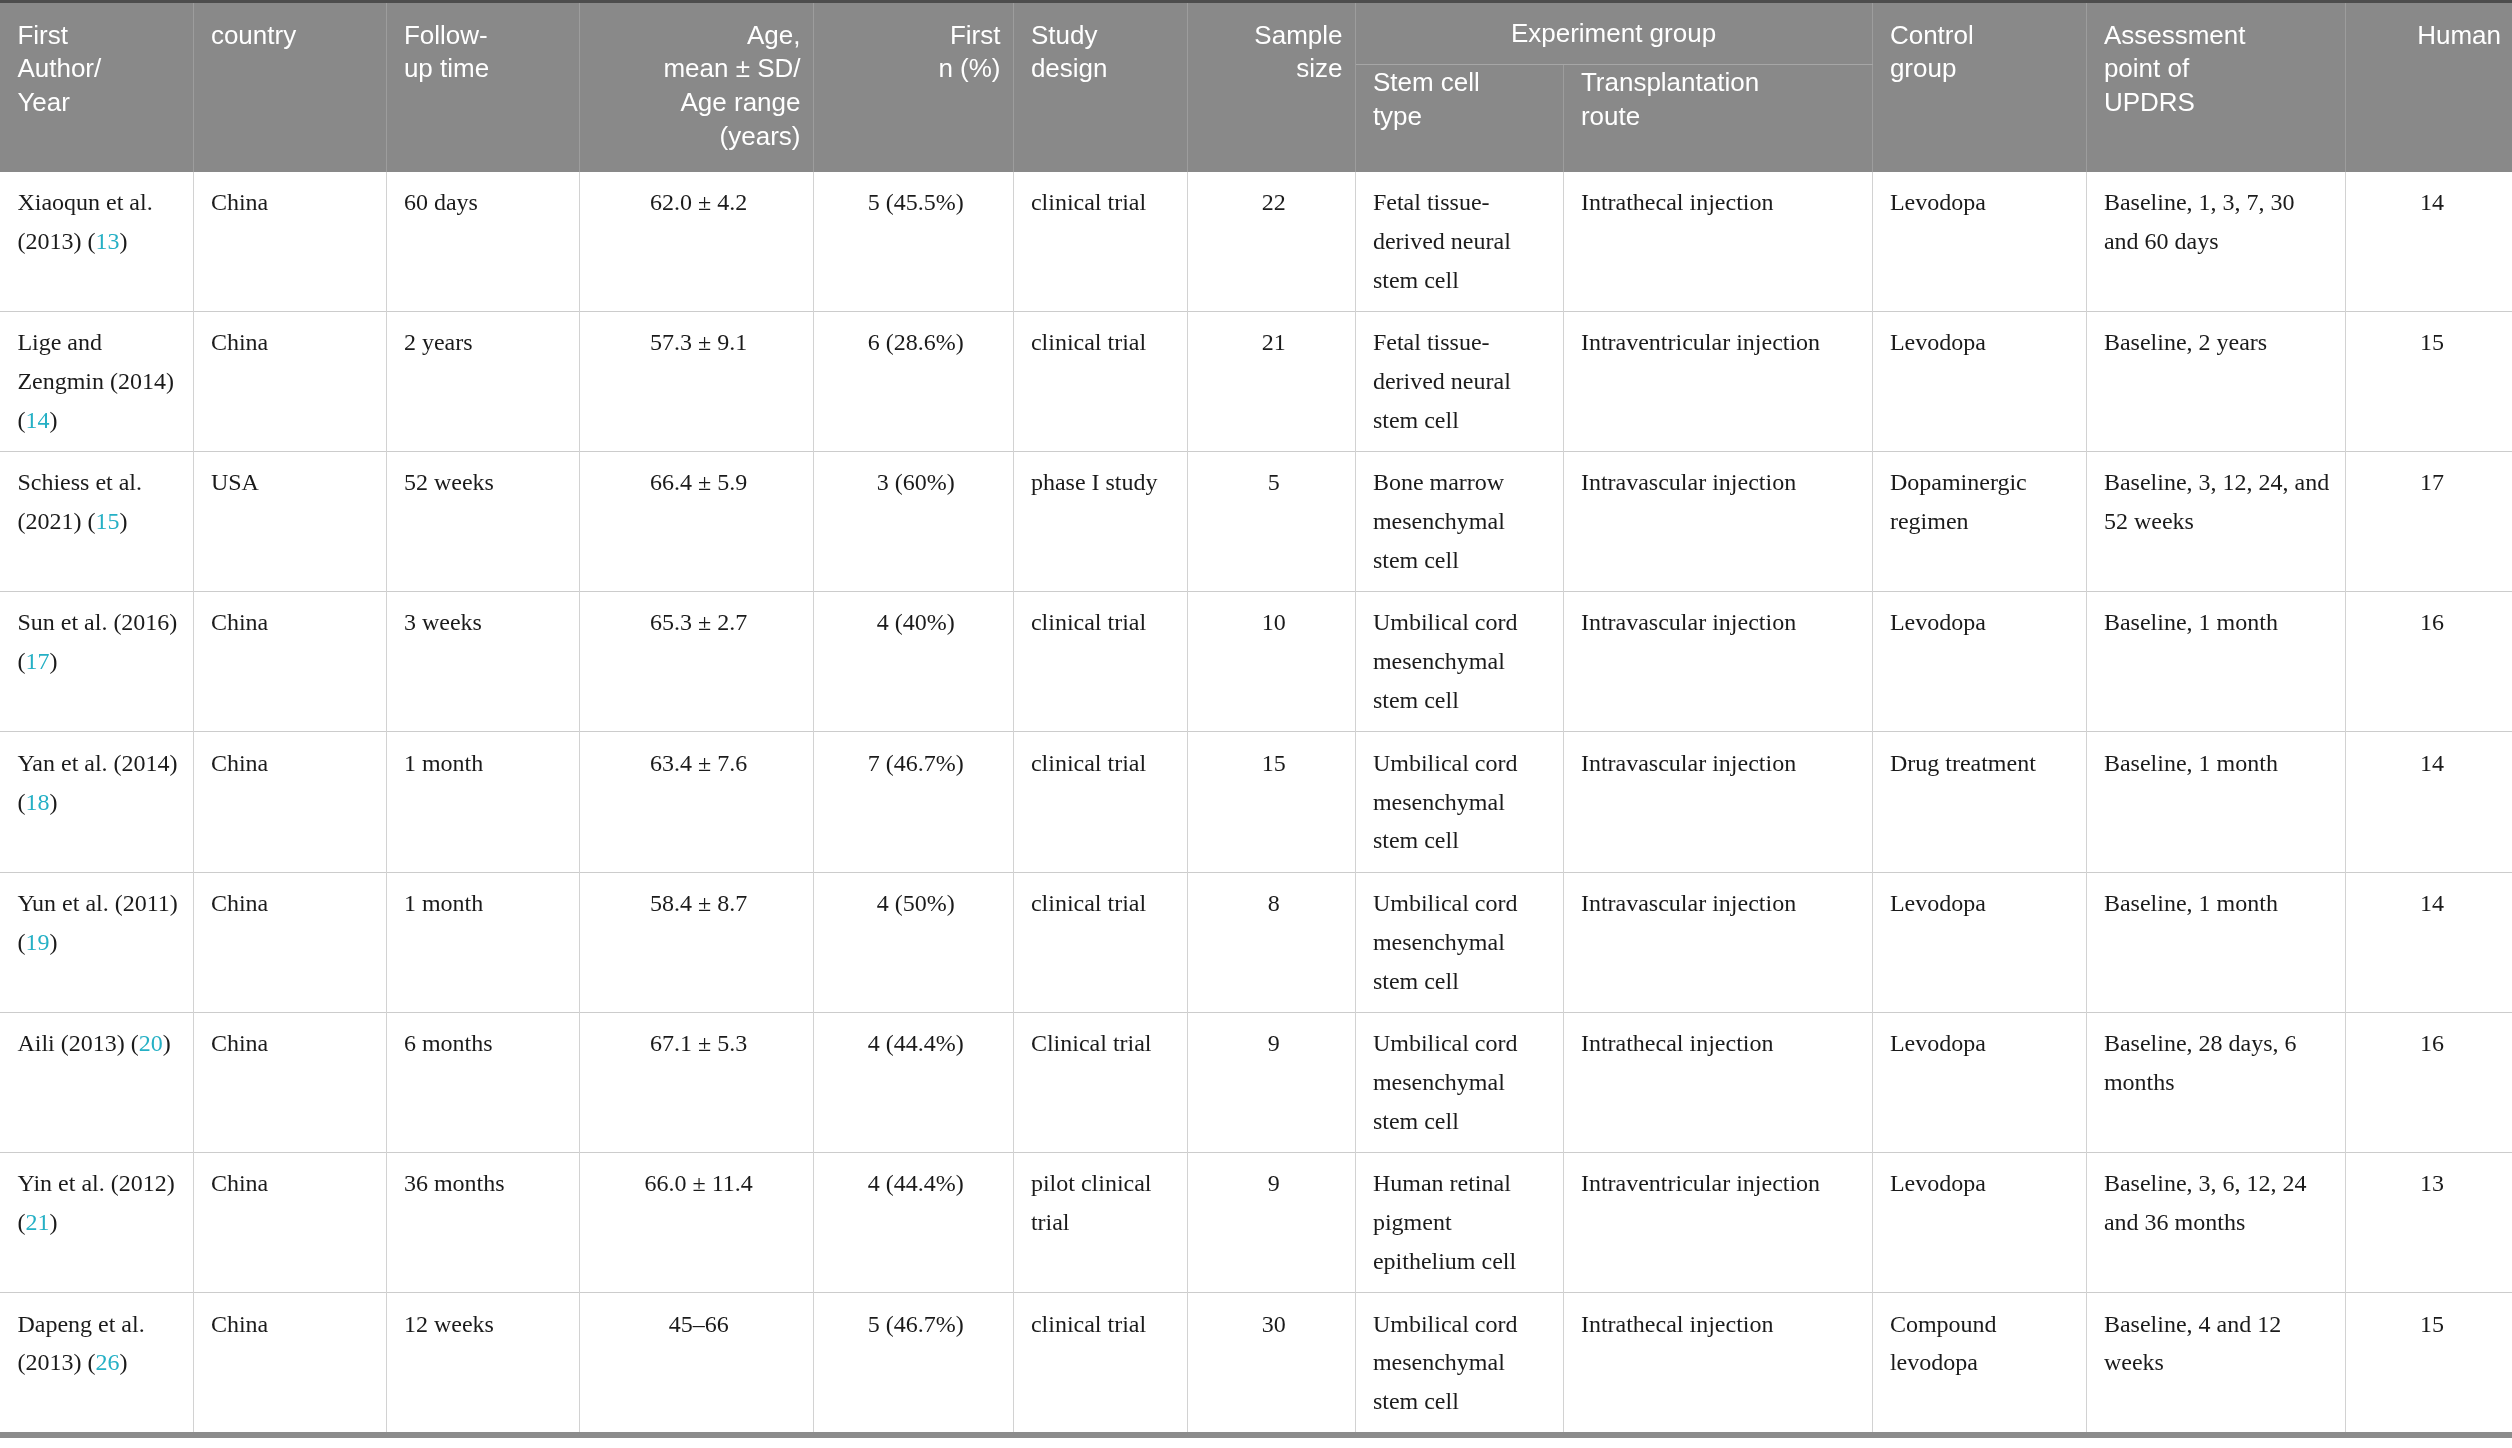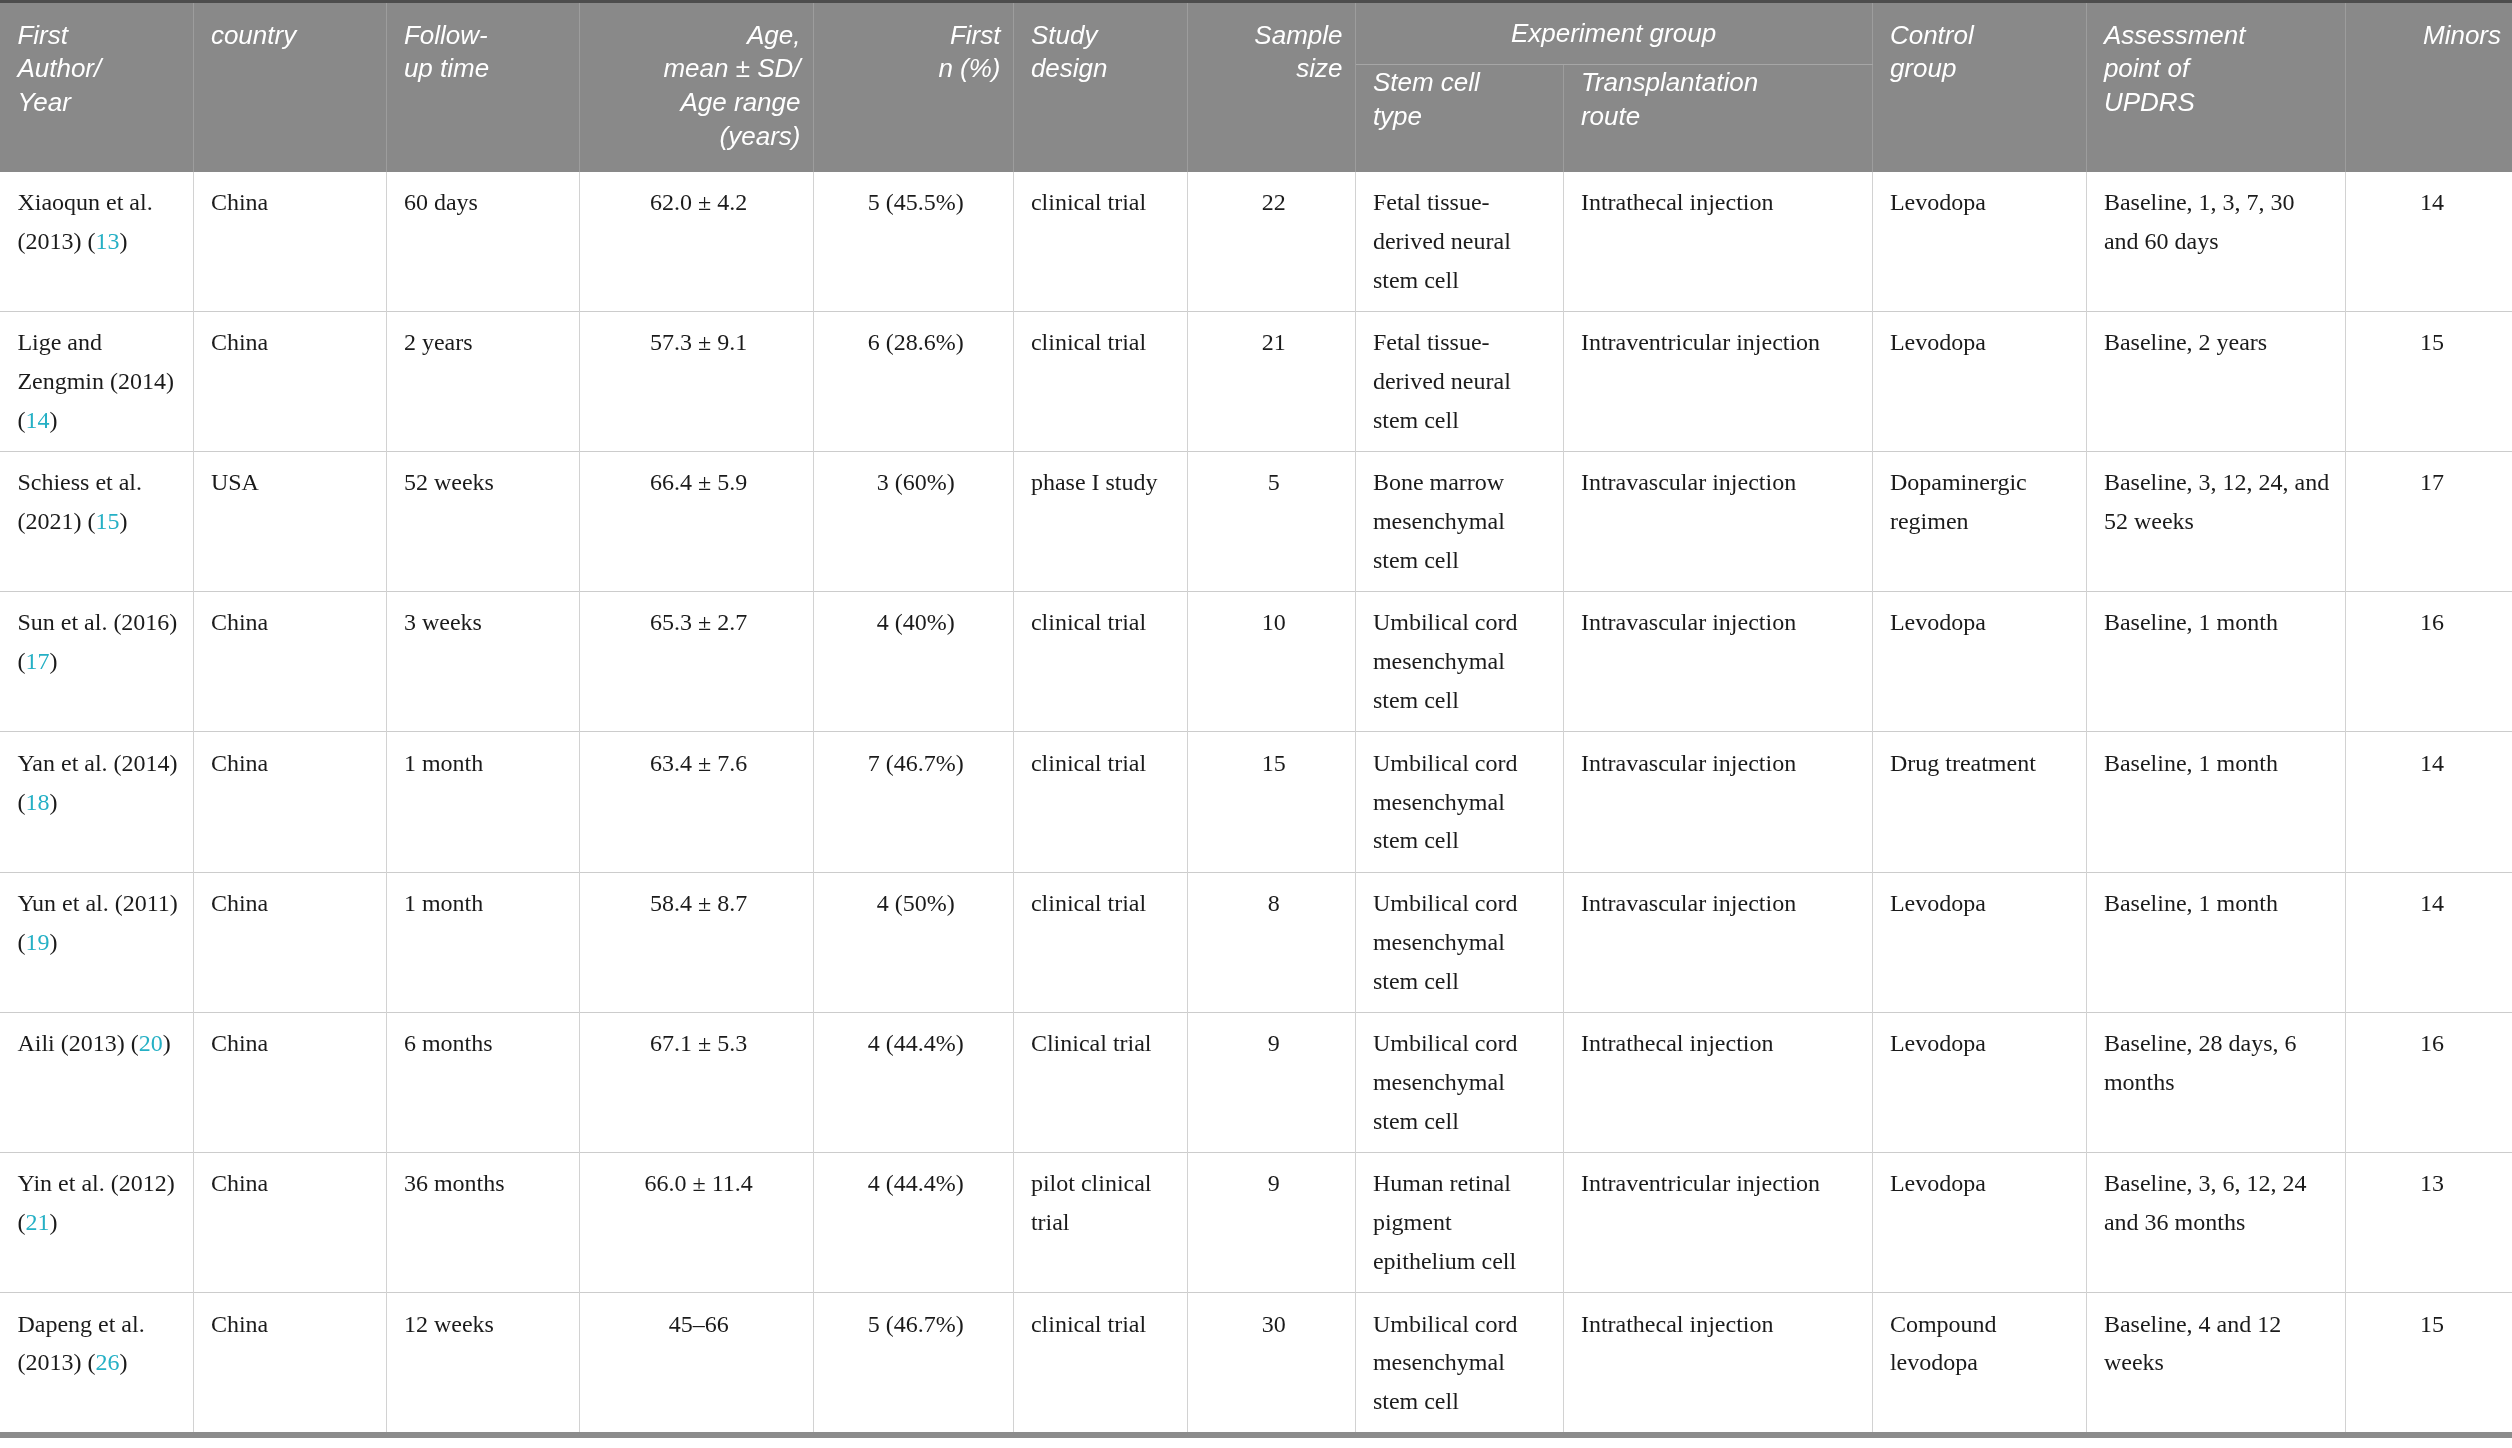--- a/index.html
+++ b/index.html
@@ -19,21 +19,20 @@
     font-family:"Liberation Sans",sans-serif;
     font-weight:400;
     font-size:26px;
     line-height:1.3;
     text-align:left;
     vertical-align:top;
     padding:15.6px 12px 10.4px 17.4px;
     white-space:pre-line;
     border-right:1.7px solid #9d9d9d;
     box-sizing:border-box;
-    font-style:italic;
   }
   thead tr.h1{height:63px;}
   thead tr.h2{height:107px;}
   thead th.last{border-right:none;}
   thead th.al-c{text-align:right;}
   thead th.group{
     text-align:center;
     vertical-align:middle;
     padding:7px 12px;
     border-bottom:1.7px solid #a6a6a6;
@@ -91,21 +90,21 @@
         <th rowspan="2">Study
 design</th>
         <th rowspan="2" class="al-c">Sample
 size</th>
         <th colspan="2" class="group">Experiment group</th>
         <th rowspan="2">Control
 group</th>
         <th rowspan="2">Assessment
 point of
 UPDRS</th>
-        <th rowspan="2" class="al-c last">Minors</th>
+        <th rowspan="2" class="al-c last">Human</th>
       </tr>
       <tr class="h2">
         <th class="sub">Stem cell
 type</th>
         <th class="sub">Transplantation
 route</th>
       </tr>
     </thead>
     <tbody>
         <tr>

